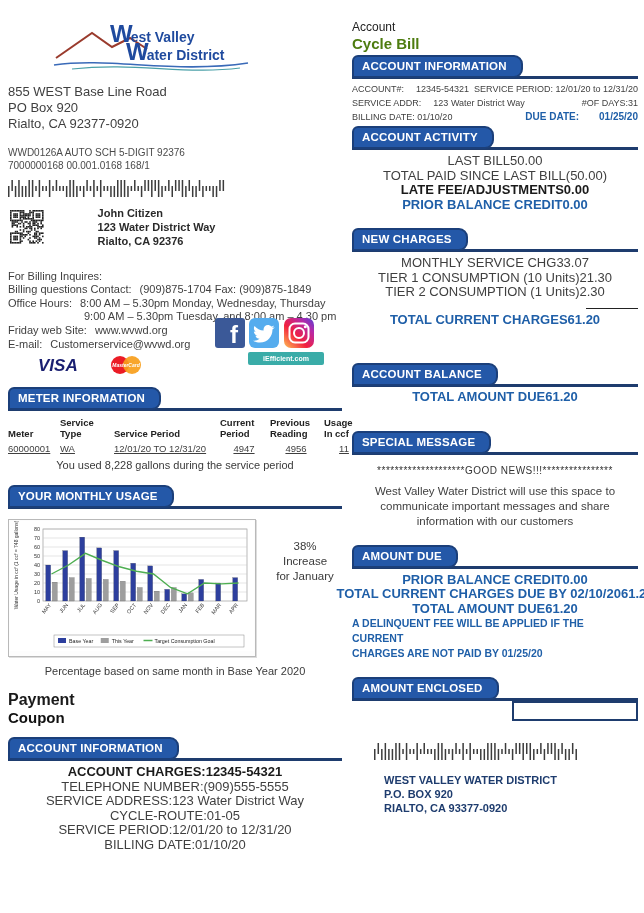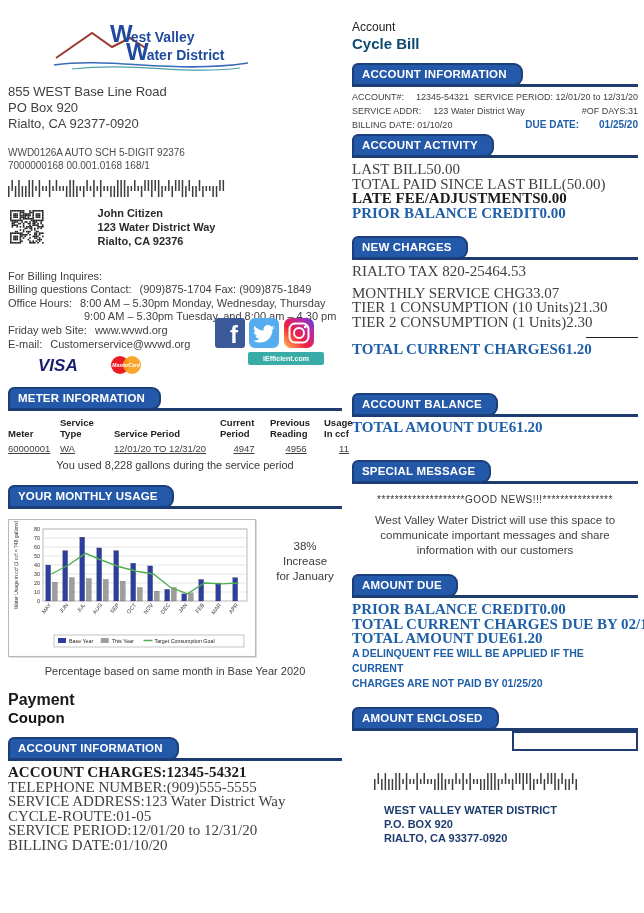--- a/index.html
+++ b/index.html
@@ -7,21 +7,21 @@
   .page{position:relative;width:644px;height:869px;background:#fff;overflow:hidden;}
   .cols{display:flex;}
   .col-left{width:334px;margin-left:8px;padding-top:18px;}
   .col-right{width:286px;margin-left:10px;padding-top:20px;}
 
   .header-row{border-bottom:3px solid #1e3c6e;line-height:0;}
   .pill{display:inline-block;background:#2458a8;border:2px solid #1b3f7a;color:#fff;
         font-weight:bold;font-size:11.5px;letter-spacing:.2px;line-height:13px;
         padding:3px 14px 3px 8px;border-radius:6px 9px 9px 2px;position:relative;top:2px;}
 
-  .kv{display:flex;justify-content:flex-start;font-size:15px;line-height:14.5px;font-family:Liberation Serif, serif;}
+  .kv{display:flex;justify-content:center;font-size:13px;line-height:14.5px;}
   .kv .lab{white-space:nowrap;}
   .kv .val{text-align:right;white-space:nowrap;}
   .blue{color:#1f5fa8;font-weight:bold;}
   .boldrow{font-weight:bold;color:#1a1a1a;}
 
   .addr{font-size:13px;line-height:16px;margin-top:6px;}
   .mailcodes{font-size:10px;line-height:13px;margin-top:14px;color:#4a4a4a;}
   .recipient{font-size:11px;line-height:14px;font-weight:bold;color:#2a2a2a;}
 
   .inq{font-size:11px;line-height:13.6px;position:relative;margin-top:20px;}
@@ -39,21 +39,21 @@
   .chart-row{display:flex;margin-top:10px;}
   .chart-box{border:1px solid #b9b9b9;background:#fdfdfd;padding:1px;box-shadow:1px 1px 0 #ddd;}
   .annot{width:86px;margin-left:12px;margin-top:20px;text-align:center;font-size:11.5px;line-height:15px;white-space:pre-line;color:#3a3a3a;}
 
   .coupon1{font-size:16px;font-weight:bold;color:#1a1a1a;margin-top:14px;}
   .coupon2{font-size:15px;font-weight:bold;color:#111;line-height:18px;margin-bottom:8px;}
 
   .squares{font-size:15px;letter-spacing:3px;color:#2a2a2a;margin-top:16px;font-family:"DejaVu Sans",sans-serif;}
 
   .acct-label{font-size:12px;color:#222;}
-  .bill-type{font-size:15px;font-weight:bold;color:#0c4a6e;line-height:19px;margin-bottom:8px;}
+  .bill-type{font-size:15px;font-weight:bold;color:#4d7c0f;line-height:19px;margin-bottom:0;}
 
   .info3{display:flex;font-size:9px;line-height:14px;align-items:baseline;}
   .info3 .sp{flex:1;}
 
   .ract{margin-top:4px;}
   .hrline{border-top:1.4px solid #222;width:52px;margin-left:auto;margin-top:8px;}
 
   .msg-head{font-size:10px;text-align:center;margin-top:10px;color:#333;letter-spacing:.5px;}
   .msg-body{font-size:11.5px;text-align:center;line-height:15px;margin:8px 4px 0 4px;}
 
@@ -653,24 +653,20 @@
         <div class="kv blue">
             <span class="lab">PRIOR BALANCE CREDIT</span>
             <span class="val">0.00</span>
           </div>
       </div>
 
       <div class="header-row" style="margin-top:14px;">
         <span class="pill">NEW CHARGES</span>
       </div>
       <div class="ract">
-        <div class="kv" style="margin-bottom:7px;">
-            <span class="lab">RIALTO TAX 820-2546</span>
-            <span class="val">4.53</span>
-          </div>
         <div class="kv">
             <span class="lab">MONTHLY SERVICE CHG</span>
             <span class="val">33.07</span>
           </div>
         <div class="kv">
             <span class="lab">TIER 1 CONSUMPTION (10 Units)</span>
             <span class="val">21.30</span>
           </div>
         <div class="kv">
             <span class="lab">TIER 2 CONSUMPTION (1 Units)</span>

